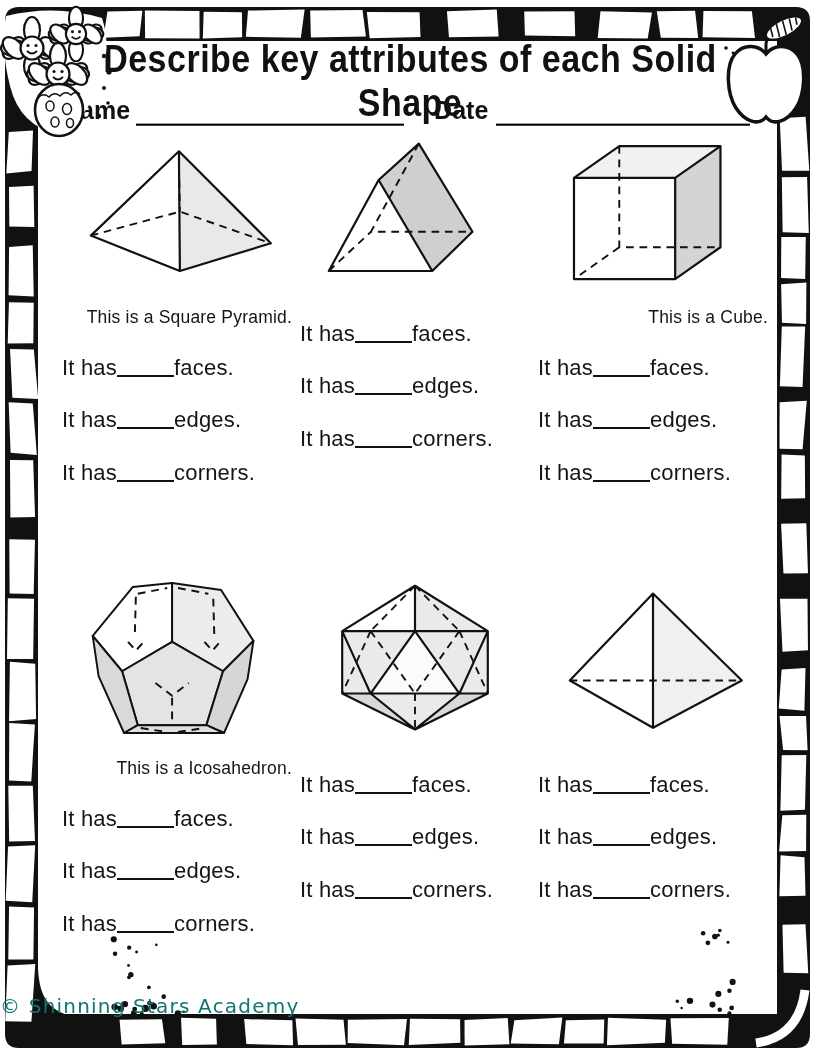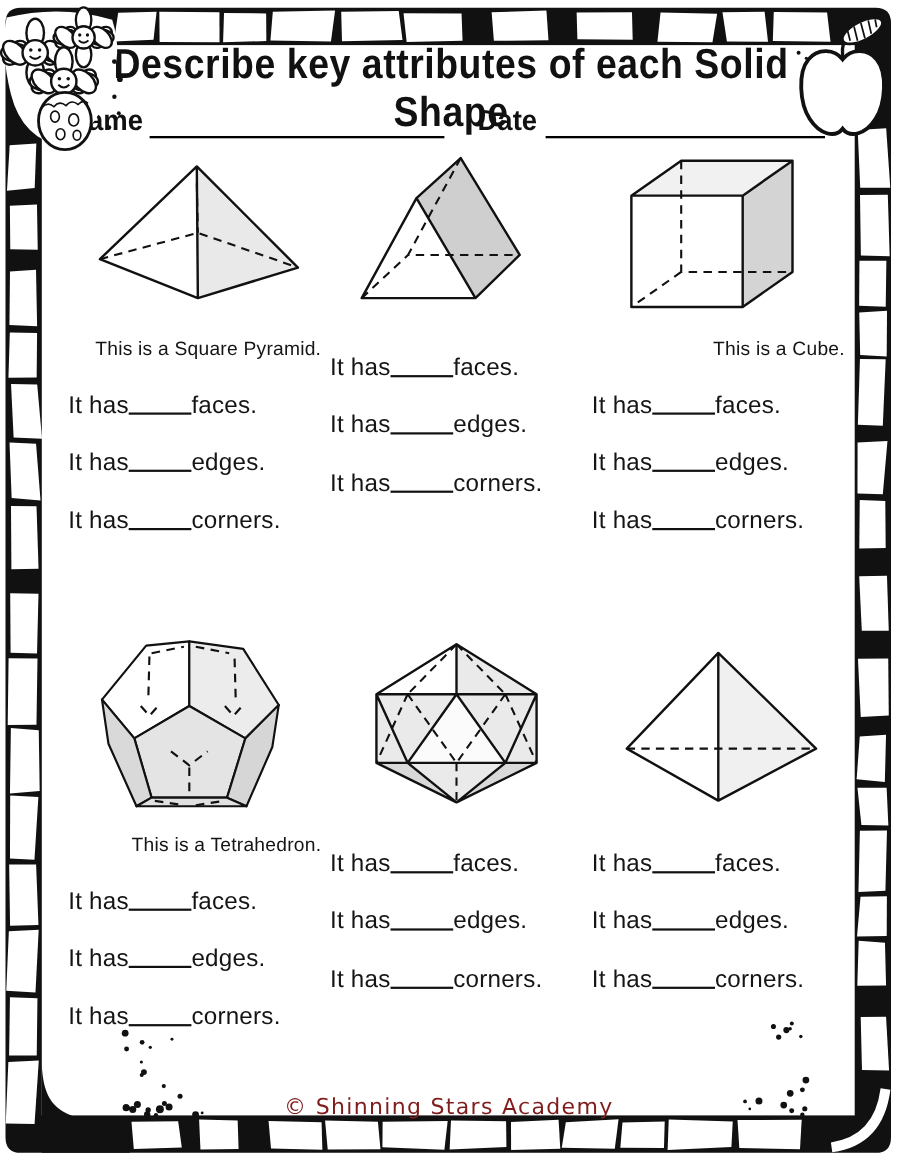--- a/index.html
+++ b/index.html
@@ -33,22 +33,22 @@
   #row-2{top:565px;}
   .figure{height:166px;display:flex;align-items:flex-end;justify-content:center;}
   #row-2 .figure{height:180px;}
   .statement{margin-top:13px;font-size:17.5px;letter-spacing:0.2px;text-align:right;}
   .prompt{margin-top:22.5px;font-size:22px;letter-spacing:0.2px;white-space:nowrap;}
   .blank{
     display:inline-block;width:57px;height:1em;border-bottom:2px solid #111;
     transform:translateY(2px);
   }
   .footer{
-    position:absolute;left:0;top:994px;width:816px;text-align:center;
-    font-size:20px;letter-spacing:1.2px;color:#7f1d1d;font-family:"DejaVu Sans",sans-serif;
+    position:absolute;left:0;top:994px;width:816px;
+    font-size:20px;letter-spacing:1.2px;color:#0f766e;font-family:"DejaVu Sans",sans-serif;
   }
 </style>
 </head>
 <body>
 
 <svg id="border-layer" width="816" height="1056">
     <path d="M5,21 Q5,7 19,7 L796,7 Q810,7 810,21 L810,1034 Q810,1048 796,1048 L19,1048 Q5,1048 5,1034 Z" fill="#111"></path>
     <rect x="38" y="41" width="739" height="973" fill="#fff"></rect>
     <polygon points="107.43072289833799,11.597086117137223 142.3452498812694,10.716565064154565 139.5513615186792,36.219775557750836 103.53172635729425,37.68946626968682" fill="#fff"></polygon>
     <polygon points="144.84017094783485,10.60387578024529 199.46665845881216,11.10421857656911 199.58632246404886,38.43383831344545 145.10177522455342,38.133338786661625" fill="#fff"></polygon>
@@ -298,21 +298,21 @@
   <polygon points="55,14 95,10 95,70 44,100 14,64" fill="#fff"></polygon>
   <polygon points="95,10 145,17 178,69 147,100 95,70" fill="#ececec"></polygon>
   <polygon points="95,70 147,100 130,155 60,155 44,100" fill="#e4e4e4"></polygon>
   <polygon points="14,64 44,100 60,155 46,163 20,105" fill="#d9d9d9"></polygon>
   <polygon points="178,69 172,108 148,163 130,155 147,100" fill="#d6d6d6"></polygon>
   <polygon points="60,155 130,155 148,163 46,163" fill="#e0e0e0"></polygon>
  </g>
  <path d="M60,21 L90,15 M101,15 L132,21 M58,24 L57,62 M50,70 L58,79 L66,70 M137,26 L138,62 M128,70 L136,79 L144,70 M78,112 L95,125 L112,112 M95,127 L95,151 M63,158 L90,162 M101,162 L127,158" stroke="#111" stroke-width="2" fill="none" stroke-dasharray="8,6"></path>
           </svg>
         </div>
-    <div class="statement">This is a Tetrahedron.</div>
+    <div class="statement">This is a Icosahedron.</div>
     <div class="prompt">
       <span>It has</span><span class="blank"></span><span>faces.</span>
     </div>
     <div class="prompt">
       <span>It has</span><span class="blank"></span><span>edges.</span>
     </div>
     <div class="prompt">
       <span>It has</span><span class="blank"></span><span>corners.</span>
     </div>
   </div>

